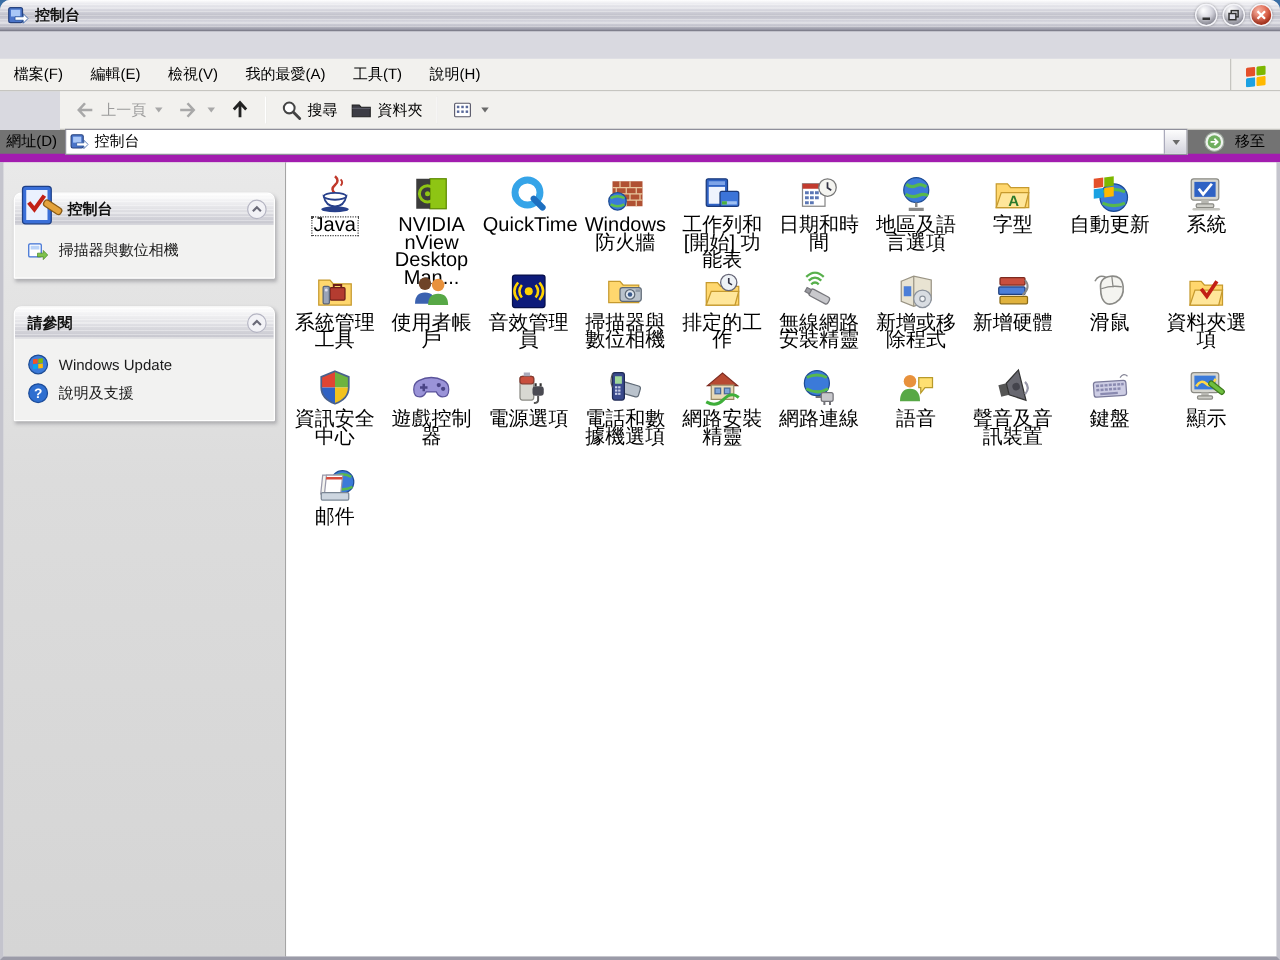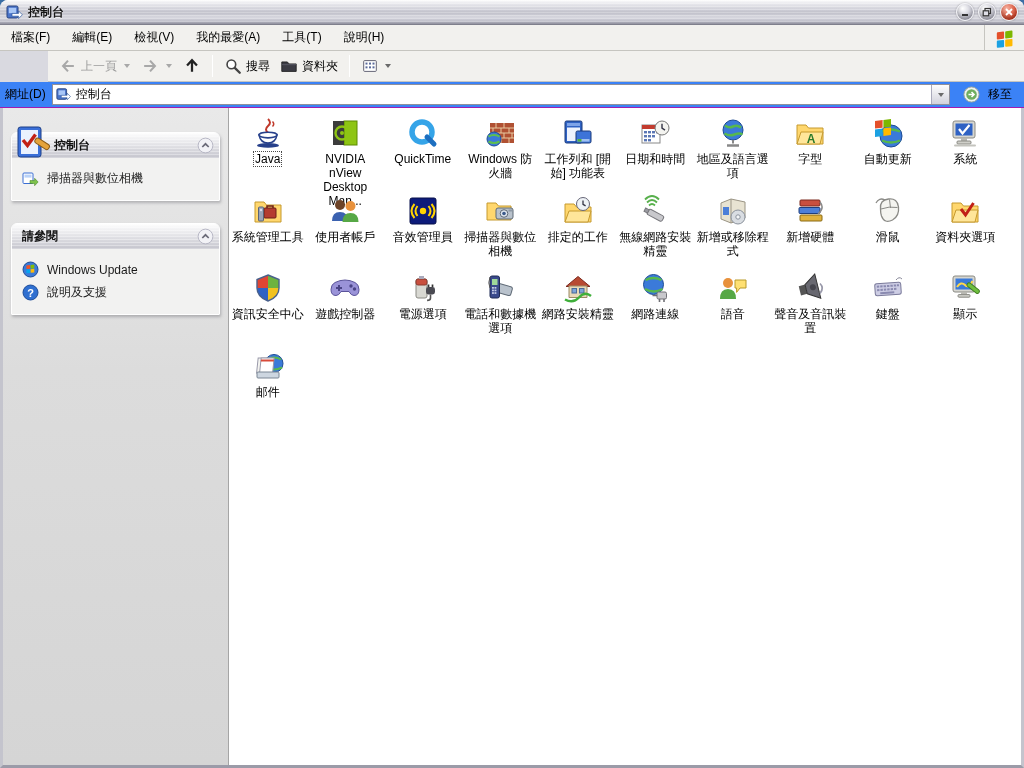--- a/index.html
+++ b/index.html
@@ -20,40 +20,40 @@
     text-shadow:0 1px 0 rgba(255,255,255,.65); }
   .winbtn { width:18px; height:18px; border-radius:50%; margin-left:4px; flex:none;
     display:flex; align-items:center; justify-content:center;
     border:1px solid #f4f4f8; box-shadow:inset 0 -3px 4px rgba(0,0,0,.28), 0 0 2px rgba(0,0,0,.35); cursor:pointer; }
   .winbtn.gray { background:radial-gradient(circle at 35% 28%, #ffffff, #c2c2cf 70%, #9b9bab); }
   .winbtn.red  { background:radial-gradient(circle at 35% 28%, #f6b2a2, #d8472c 70%, #a52d17); }
   .winbtn svg { width:10px; height:10px; }
 
   
   .menubar { height:26px; flex:none; display:flex; align-items:stretch;
-    background:#f2f1ee; border-bottom:1px solid #c6c5c0; }
+    background:#f2f1ee; border-bottom:1px solid #c6c5c0;margin-top:22px; }
   .menu-item { display:flex; align-items:center; padding:0 11px; cursor:pointer; }
   .menu-logo { margin-left:auto; width:40px; border-left:1px solid #c6c5c0;
     display:flex; align-items:center; justify-content:center; }
   .menu-logo svg { width:20px; height:20px; }
 
   
   .toolbar { height:31px; flex:none; display:flex; align-items:center;
     background:#f2f1ee; border-bottom:1px solid #c6c5c0; padding:0 6px;margin-left:48px; }
   .tb-btn { display:flex; align-items:center; gap:4px; padding:3px 5px; border-radius:3px; cursor:pointer; white-space:nowrap; }
   .tb-btn.disabled { color:#9c9c9c; cursor:default; }
   .tb-btn svg { width:18px; height:18px; }
   .caret { width:0; height:0; border-left:3px solid transparent; border-right:3px solid transparent;
     border-top:4px solid #6a6a6a; margin-left:2px; }
   .caret.dim { border-top-color:#a8a8a8; }
   .tb-sep { width:1px; height:22px; background:#cfcec9; border-right:1px solid #ffffff; margin:0 6px; }
 
   
   .addressbar { height:26px; flex:none; display:flex; align-items:center; gap:6px;
-    background:#3b82f6; border-bottom:1px solid #a21caf; padding:0 5px; }
+    background:#737373; border-bottom:7px solid #a21caf; padding:0 5px; }
   .addr-label { flex:none; }
   .addr-combo { flex:1; display:flex; align-items:center; gap:5px; height:21px;
     background:#fff; border:1px solid #8f8f9a; padding-left:3px; cursor:text; }
   .addr-combo .addr-icon { width:15px; height:15px; flex:none; }
   .addr-drop { margin-left:auto; width:18px; height:19px; flex:none; cursor:pointer;
     background:linear-gradient(180deg,#fdfdfd,#d2d2dc); border-left:1px solid #aab;
     display:flex; align-items:center; justify-content:center; }
   .go-btn { flex:none; display:flex; align-items:center; gap:8px; padding:2px 7px; cursor:pointer; border-radius:3px; }
   .go-btn svg { width:17px; height:17px; }
 
@@ -82,21 +82,21 @@
   .sp-item { display:flex; align-items:center; gap:8px; padding:3px 0; cursor:pointer; color:#1a1a1a; }
   .sp-item .icon16 { width:17px; height:17px; flex:none; }
   .sp-item .icon16 svg { width:17px; height:17px; }
 
   
   .content { flex:1; background:#fff; overflow:hidden; }
   .grid { display:grid; grid-template-columns:repeat(10, 77.5px); grid-auto-rows:77.5px; padding-top:3px; }
   .cell { display:flex; flex-direction:column; align-items:center; padding-top:6px; cursor:pointer; }
   .icon32 { width:32px; height:32px; flex:none; }
   .icon32 svg { width:32px; height:32px; }
-  .cell-label { margin-top:3px; font-size:12px; line-height:14px; text-align:center;
+  .cell-label { margin-top:3px; font-size:16px; line-height:14px; text-align:center;
     max-width:75px; padding:0 1px; }
   .cell.selected .cell-label { outline:1px dotted #4a4a4a; }
 </style>
 </head>
 <body>
 
 <div class="window">
 
   <div class="titlebar">
     <span class="title-icon"><svg viewBox="0 0 17 17">

